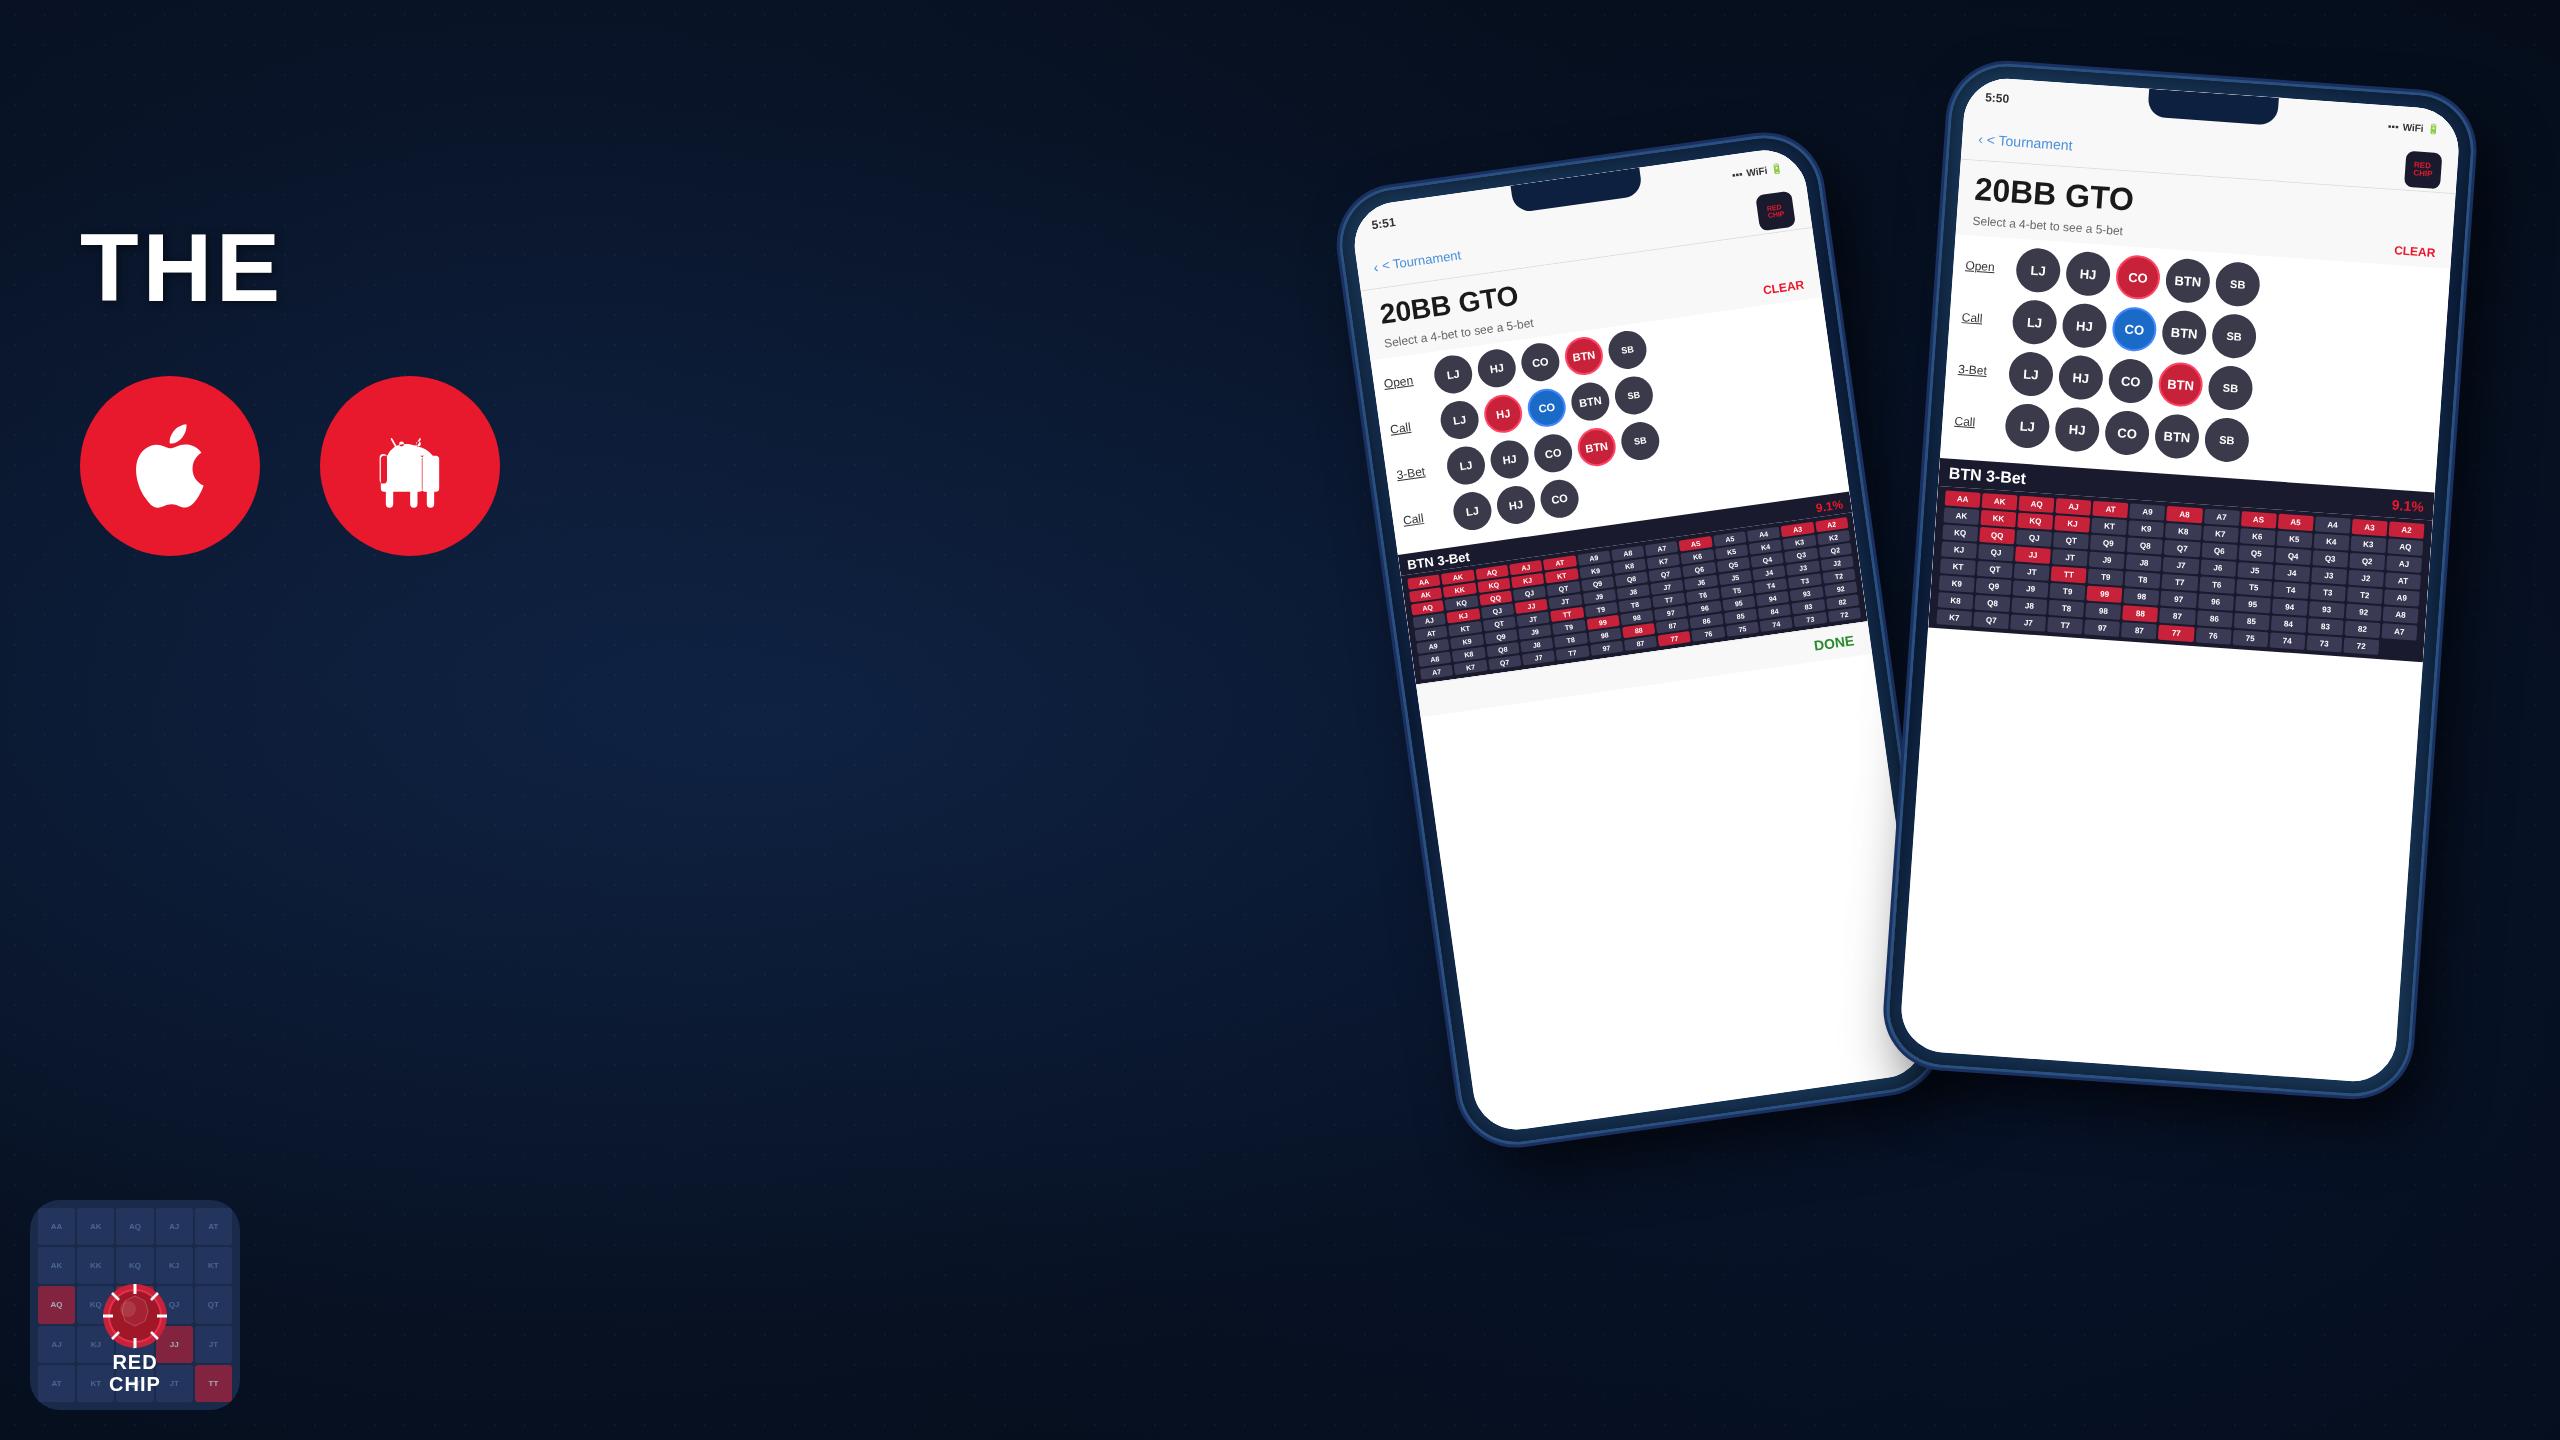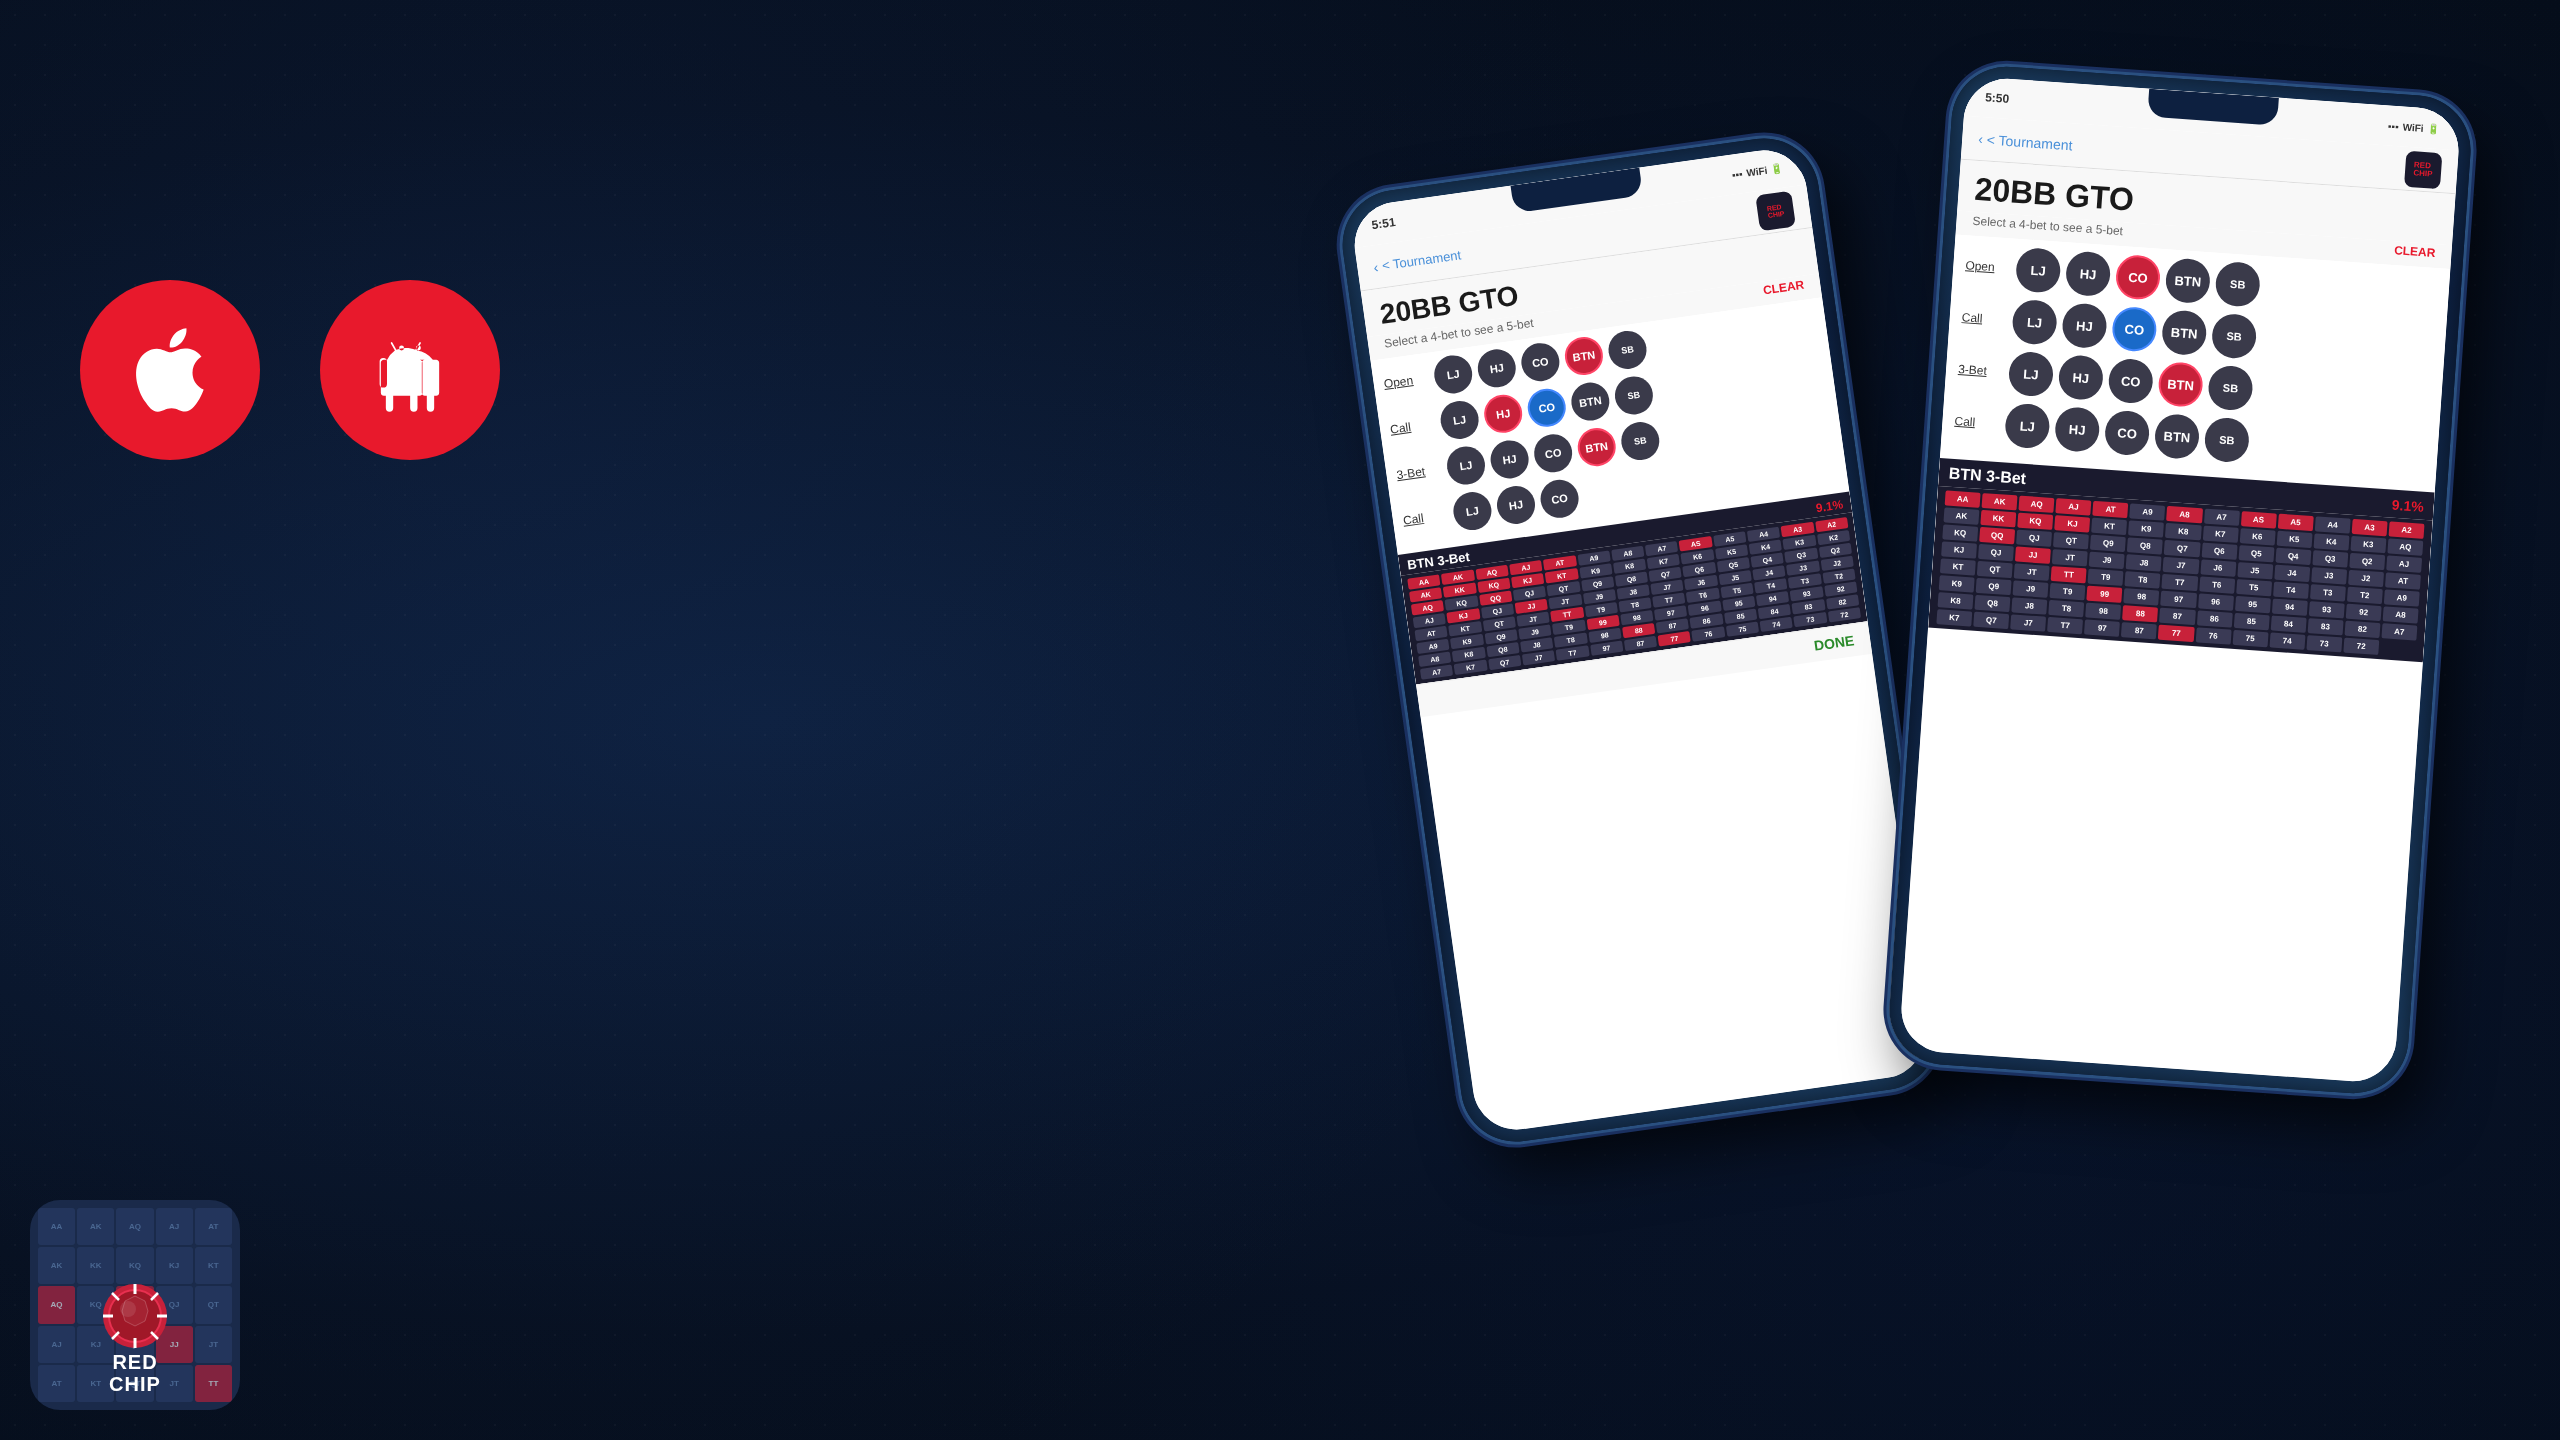--- a/index.html
+++ b/index.html
@@ -362,20 +362,21 @@
     }
   </style>
 </head>
 <body>
 
 <div class="bg">
   <div class="dot-bg"></div>
 </div>
 
 <div class="left-content">
+  <div class="title-the">THE</div>
 
   <div class="store-buttons">
 
     <div class="store-btn">
       <svg viewBox="0 0 24 24">
         <path d="M18.71 19.5c-.83 1.24-1.71 2.45-3.05 2.47-1.34.03-1.77-.79-3.29-.79-1.53 0-2 .77-3.27.82-1.31.05-2.3-1.32-3.14-2.53C4.25 17 2.94 12.45 4.7 9.39c.87-1.52 2.43-2.48 4.12-2.51 1.28-.02 2.5.87 3.29.87.78 0 2.26-1.07 3.8-.91.65.03 2.47.26 3.64 1.98-.09.06-2.17 1.28-2.15 3.81.03 3.02 2.65 4.03 2.68 4.04-.03.07-.42 1.44-1.38 2.83M13 3.5c.73-.83 1.94-1.46 2.94-1.5.13 1.17-.34 2.35-1.04 3.19-.69.85-1.83 1.51-2.95 1.42-.15-1.15.41-2.35 1.05-3.11z"></path>
       </svg>
     </div>
 
     <div class="store-btn">

